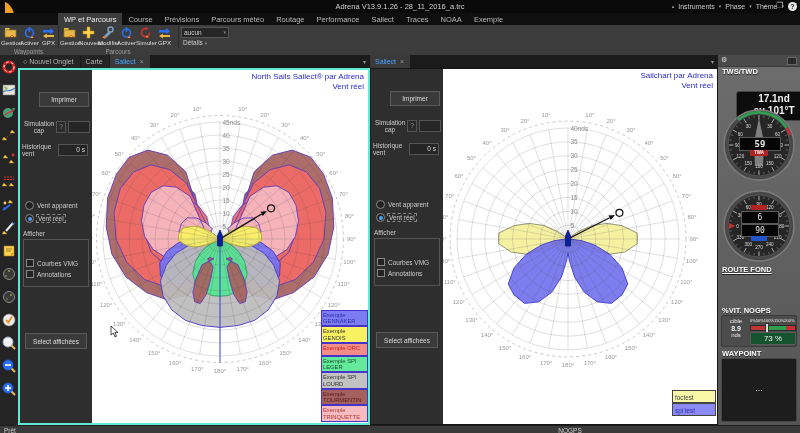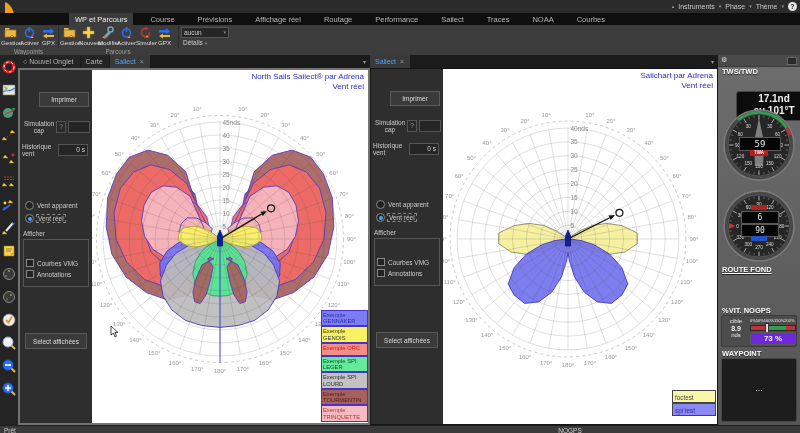--- a/index.html
+++ b/index.html
@@ -7,21 +7,21 @@
        -webkit-font-smoothing:antialiased;}
   .abs{position:absolute;}
 
   
   #titlebar{left:0;top:0;width:800px;height:13px;background:#0a0a0a;color:#cfcfcf;font-size:7.5px;}
   #titlebar .title{position:absolute;left:0;right:0;top:2px;text-align:center;}
   .winbtns{position:absolute;right:2px;top:1px;display:flex;gap:8px;color:#bbb;font-size:8px;}
   .winbtns span{cursor:default;}
 
   
-  #menubar{left:0;top:13px;width:800px;height:12px;background:#0f0f0f;color:#b8b8b8;font-size:7.5px;display:flex;align-items:stretch;gap:11px;}
+  #menubar{left:0;top:13px;width:800px;height:12px;background:#0f0f0f;color:#b8b8b8;font-size:7.5px;display:flex;align-items:stretch;}
   #menubar .spacer{width:58px;}
   .menutab{padding:1px 6px 0 6px;line-height:11px;}
   .menutab.active{background:#3c3c3c;color:#eee;}
   #menu-right{position:absolute;right:3px;top:0px;display:flex;gap:4px;align-items:center;font-size:7px;color:#c8c8c8;height:12px;}
   #menu-right .caret{font-size:5px;color:#999;}
   #help-circle{width:9px;height:9px;border-radius:50%;background:#e8e8e8;color:#222;font-size:7px;font-weight:bold;text-align:center;line-height:9px;}
   #logo{left:2px;top:1px;width:16px;height:22px;}
 
   
   #ribbon{left:0;top:25px;width:800px;height:30px;background:#3c3c3c;border-bottom:1px solid #242424;}
@@ -43,21 +43,21 @@
 
   
   .tabrow{position:absolute;height:13px;background:#1b1b1b;color:#aaa;font-size:7px;display:flex;}
   .ptab{padding:2px 6px 0 5px;line-height:10px;background:#242424;margin-right:1px;color:#b5b5b5;}
   .ptab.selected{background:#3a3a3a;color:#4aa3ff;}
   .ptab .x{margin-left:4px;color:#999;font-size:7px;}
   .tab-caret{position:absolute;right:4px;top:3px;color:#999;font-size:6px;}
 
   #pane-left{left:18px;top:55px;width:352px;height:370px;}
   #pane-left .tabrow{left:0;top:0;width:352px;}
-  #pane-left .pane-body{position:absolute;left:0;top:13px;width:352px;height:357px;border:2px solid #737373;
+  #pane-left .pane-body{position:absolute;left:0;top:13px;width:352px;height:357px;border:2px solid #5eead4;
      box-sizing:border-box;display:flex;background:#2e2e2e;}
   #pane-right{left:370px;top:55px;width:348px;height:370px;}
   #pane-right .tabrow{left:0;top:0;width:348px;background:#1b1b1b;}
   #pane-right .pane-body{position:absolute;left:0;top:13px;width:348px;height:357px;border:1px solid #151515;
      box-sizing:border-box;display:flex;background:#2e2e2e;}
 
   
   .cpanel{width:72px;background:#2e2e2e;flex:none;font-size:6.5px;color:#ccc;position:relative;}
   .btn{display:block;background:#3a3a3a;border:1px solid #5a5a5a;color:#ddd;font-size:6.5px;
        font-family:"Liberation Sans",sans-serif;padding:0;}
@@ -108,57 +108,65 @@
   .digital{position:absolute;background:#050505;border:1px solid #5a5a5a;color:#e8e8e8;
      font-family:"DejaVu Sans Mono",monospace;text-align:center;}
   .tagbox{position:absolute;font-size:4.5px;font-weight:bold;color:#fff;text-align:center;border-radius:1px;}
   #vit-box{position:absolute;left:3px;width:74px;height:30px;background:#4c4c4c;border:1px solid #3a3a3a;border-radius:2px;}
   #vit-left{position:absolute;left:2px;top:2px;width:24px;font-size:6px;line-height:7px;text-align:center;color:#eee;}
   #vit-left .bigv{font-size:7px;font-weight:bold;}
   #vit-scale{position:absolute;left:28px;top:2px;width:44px;font-size:4px;color:#eee;display:flex;justify-content:space-between;}
   #vit-bar{position:absolute;left:28px;top:9px;width:44px;height:4px;
      background:linear-gradient(90deg,#c23333 0 34%,#2e9e4f 34% 80%,#c23333 80% 100%);border:1px solid #2a2a2a;}
   #vit-marker{position:absolute;left:43px;top:7px;width:2px;height:8px;background:#ddd;border:1px solid #333;}
-  #vit-pct{position:absolute;left:28px;top:16px;width:44px;height:11px;background:#6d28d9;border:1px solid #5a5a5a;
-     border-radius:2px;color:#f0f0f0;font-size:8px;font-weight:bold;text-align:center;line-height:11px;}
+  #vit-pct{position:absolute;left:28px;top:16px;width:44px;height:11px;background:#14532d;border:1px solid #5a5a5a;
+     border-radius:2px;color:#f0f0f0;font-size:8px;font-weight:normal;text-align:center;line-height:11px;}
   #wp-box{position:absolute;left:3px;width:74px;height:62px;background:#1d1d1d;border:1px solid #454545;border-radius:2px;
      color:#ddd;font-size:9px;text-align:center;line-height:58px;}
 
   
   #statusbar{left:0;top:425px;width:800px;height:8px;background:#3a3a3a;border-top:1px solid #1d1d1d;
      color:#ccc;font-size:6.5px;}
   #statusbar .ready{position:absolute;left:4px;top:1px;}
   #statusbar .gps{position:absolute;left:530px;width:80px;top:1px;text-align:center;}
 
   
   #cursor{left:110px;top:325px;width:10px;height:13px;z-index:50;}
 </style>
 </head>
 <body>
 
 <div id="app">
 
+  <div id="titlebar" class="abs">
+    <div class="title">Adrena V13.9.1.26 - 28_11_2016_a.trc</div>
+    <div class="winbtns">
+      <span>–</span>
+      <span>❐</span>
+      <span>✕</span>
+    </div>
+  </div>
 
   <svg id="logo" class="abs" viewBox="0 0 16 22">
     <path d="M3,1 C10,4 13,12 12,19 L3,16 Z" fill="#f0a020"></path>
     <path d="M3,19 L13,20 L11,22 L4,22 Z" fill="#c87818"></path>
   </svg>
 
   <div id="menubar" class="abs">
     <div class="spacer"></div>
     <div class="menutab active">WP et Parcours</div>
     <div class="menutab">Course</div>
     <div class="menutab">Prévisions</div>
-    <div class="menutab">Affichage réel</div>
+    <div class="menutab">Parcours météo</div>
     <div class="menutab">Routage</div>
     <div class="menutab">Performance</div>
     <div class="menutab">Sailect</div>
     <div class="menutab">Traces</div>
     <div class="menutab">NOAA</div>
-    <div class="menutab">Courbes</div>
+    <div class="menutab">Exemple</div>
   </div>
   <div id="menu-right" class="abs">
     <span class="caret">▴</span>
     <span>Instruments</span>
       <span class="caret">▾</span>
     <span>Phase</span>
       <span class="caret">▾</span>
     <span>Thème</span>
       <span class="caret">▾</span>
     <span id="help-circle">?</span>
@@ -706,21 +714,21 @@
           <text x="18.38045381863457" y="28.05" font-size="4.6" fill="#ddd" text-anchor="middle" font-family="Liberation Sans, sans-serif">60</text>
           <text x="58.5" y="38.8" font-size="4.6" fill="#ddd" text-anchor="middle" font-family="Liberation Sans, sans-serif">90</text>
           <text x="15.5" y="38.8" font-size="4.6" fill="#ddd" text-anchor="middle" font-family="Liberation Sans, sans-serif">90</text>
           <text x="55.619546181365436" y="49.54999999999999" font-size="4.6" fill="#ddd" text-anchor="middle" font-family="Liberation Sans, sans-serif">120</text>
           <text x="18.380453818634567" y="49.54999999999999" font-size="4.6" fill="#ddd" text-anchor="middle" font-family="Liberation Sans, sans-serif">120</text>
           <text x="47.75" y="57.41954618136543" font-size="4.6" fill="#ddd" text-anchor="middle" font-family="Liberation Sans, sans-serif">150</text>
           <text x="26.25" y="57.41954618136543" font-size="4.6" fill="#ddd" text-anchor="middle" font-family="Liberation Sans, sans-serif">150</text>
           <text x="37" y="60.3" font-size="4.6" fill="#ddd" text-anchor="middle" font-family="Liberation Sans, sans-serif">180</text>
           <path d="M37,10 L42,34 L41,58 L33,58 L32,34 Z" fill="#8f8f8f" fill-opacity="0.85"></path>
         </svg></div>
-    <div class="digital" style="left:21px;top:82px;width:40px;height:12px;font-size:9px;line-height:12px;">59</div>
+    <div class="digital" style="left:21px;top:82px;width:40px;height:12px;font-size:9px;line-height:12px;font-weight:bold;">59</div>
     <div class="tagbox" style="left:32px;top:95px;width:18px;height:6px;background:#b22222;line-height:6px;">TWA</div>
 
     <div class="gauge" style="top:134px;"><svg width="74" height="74" viewBox="0 0 74 74">
           <circle cx="37" cy="37" r="35" fill="#474747" stroke="#7d7d7d" stroke-width="1.5"></circle>
           <circle cx="37" cy="37" r="31" fill="#262626" stroke="#555" stroke-width="1"></circle>
           <line x1="37" y1="11.5" x2="37" y2="7" stroke="#bbb" stroke-width="0.9"></line>
           <line x1="41.77532488584058" y1="9.917786792164279" x2="42.20944533000791" y2="7.455767409633758" stroke="#bbb" stroke-width="0.4"></line>
           <line x1="46.40555394145589" y1="11.158452928387518" x2="47.260604299770065" y2="8.809221376422748" stroke="#bbb" stroke-width="0.4"></line>
           <line x1="49.75" y1="14.916352203496814" x2="52" y2="11.01923788646684" stroke="#bbb" stroke-width="0.9"></line>
           <line x1="54.67665926637983" y1="15.933777814228105" x2="56.28362829059618" y2="14.018666706430661" stroke="#bbb" stroke-width="0.4"></line>

